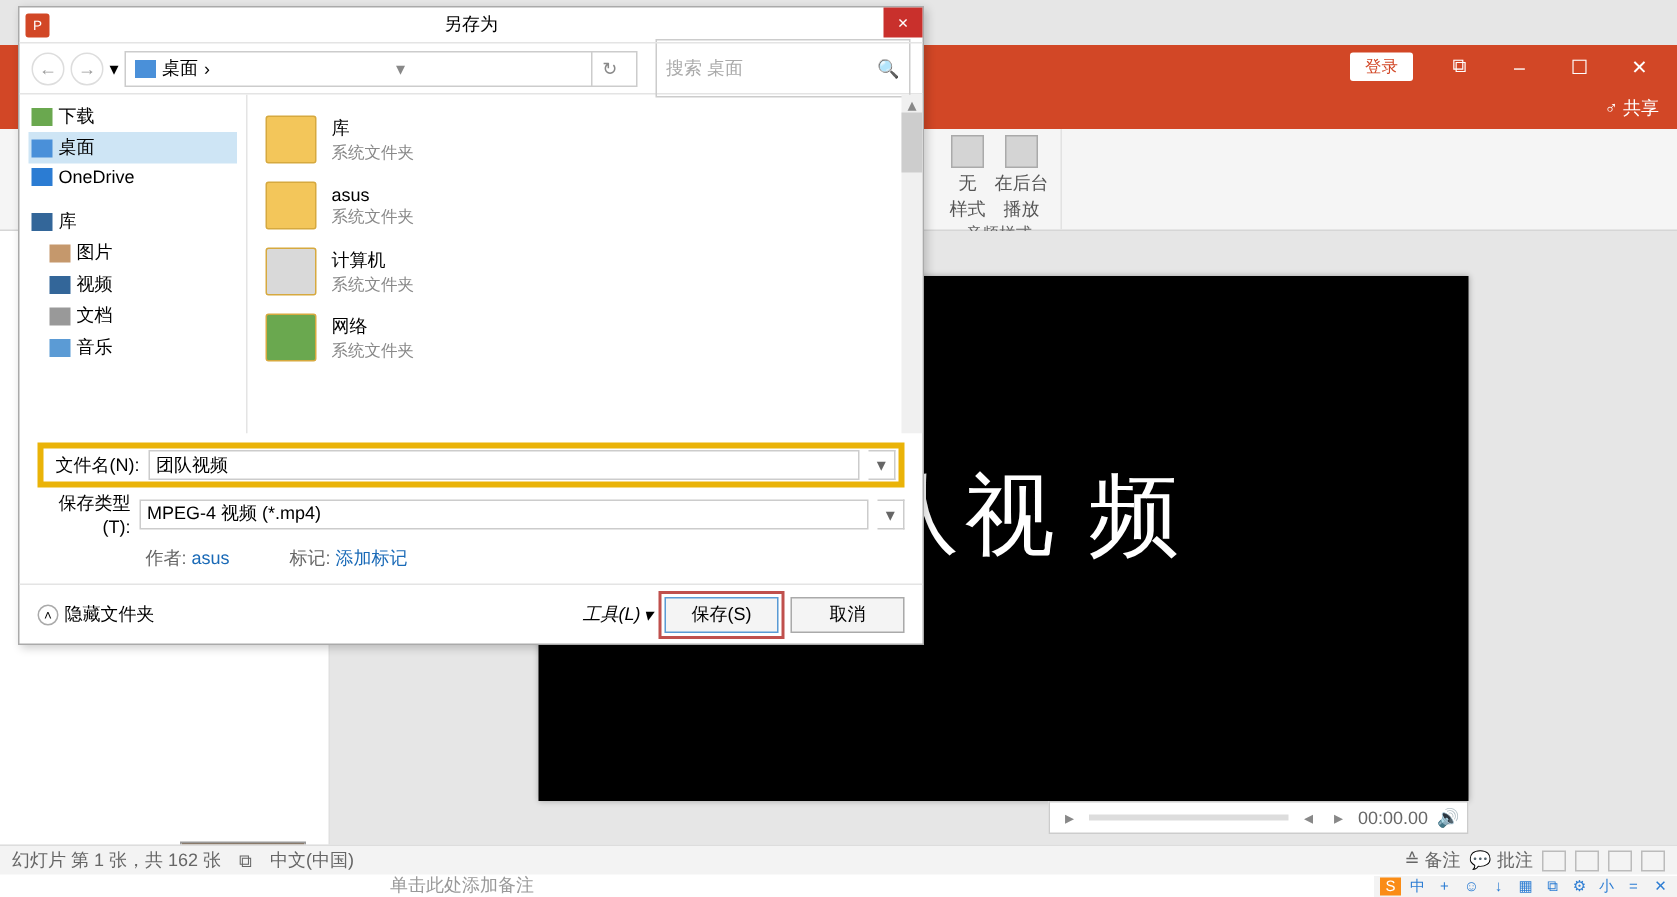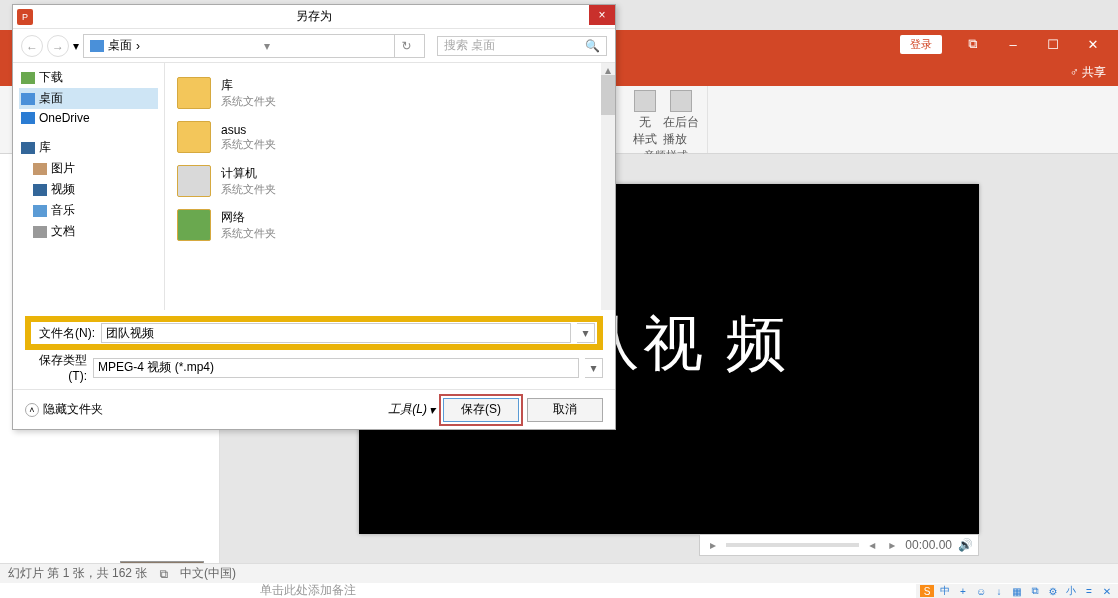--- a/index.html
+++ b/index.html
@@ -47,21 +47,21 @@
 .dlg { position: absolute; left: 12px; top: 4px; width: 604px; height: 426px; background: #fff; border: 1px solid #aaa; box-shadow: 2px 2px 6px rgba(0,0,0,.2); display: flex; flex-direction: column;}
 .dlg-title { height: 24px; display: flex; align-items: center; justify-content: center; position: relative; border-bottom: 1px solid #e4e4e4;}
 .dlg-title .ico { position: absolute; left: 4px; width: 16px; height: 16px; background: #d24726; color: #fff; font-size: 9px; display: flex; align-items: center; justify-content: center; border-radius: 2px;}
 .dlg-title .close { position: absolute; right: 0; top: 0; width: 26px; height: 20px; background: #c9302c; color: #fff; display: flex; align-items: center; justify-content: center;}
 
 .dlg-nav { height: 34px; display: flex; align-items: center; gap: 4px; padding: 0 8px; border-bottom: 1px solid #e4e4e4;}
 .nav-btn { width: 22px; height: 22px; border: 1px solid #ddd; border-radius: 50%; display: flex; align-items: center; justify-content: center; color: #999;}
 .addr-bar { flex: 1; height: 24px; border: 1px solid #ccc; display: flex; align-items: center; padding: 0 6px; gap: 4px;}
 .addr-seg-ico { width: 14px; height: 12px; background: #4a90d9; }
 .refresh-btn { width: 24px; height: 24px; border-left: 1px solid #ccc; display: flex; align-items: center; justify-content: center; margin-left: auto; color: #888;}
-.search-box { width: 170px; height: 20px; border: 1px solid #ccc; display: flex; align-items: center; padding: 0 6px; margin-left: 8px; color: #aaa; justify-content: space-between;}
+.search-box { width: 170px; height: 39px; border: 1px solid #ccc; display: flex; align-items: center; padding: 0 6px; margin-left: 8px; color: #aaa; justify-content: space-between;}
 
 .dlg-toolbar { height: 28px; display: flex; align-items: center; padding: 0 12px; gap: 18px; border-bottom: 1px solid #eee; color: #1a6ab7;}
 .dlg-toolbar .tr { margin-left: auto; display: flex; gap: 8px; align-items: center;}
 .view-btn { width: 30px; height: 18px; border: 1px solid #ccc; }
 
 .dlg-body { flex: 1; display: flex; overflow: hidden;}
 .tree { width: 152px; border-right: 1px solid #e4e4e4; padding: 4px 6px; overflow: hidden;}
 .tree-item { display: flex; align-items: center; gap: 4px; padding: 2px 2px; }
 .tree-item.sel { background: #cee5f5; }
 .tree-ico { width: 14px; height: 12px; } .t-dl { background: #6aa84f;} .t-desk{background:#4a90d9;} .t-rec{background:#8e7cc3;} .t-one{background:#2b7cd3;} .t-lib{background:#369;} .t-vid{background:#369;} .t-pic{background:#c5986c;} .t-doc{background:#999;} .t-mus{background:#5b9bd5;}
@@ -71,21 +71,21 @@
 .file-ico { width: 34px; height: 32px; background: #f3c65a; border: 1px solid #d6a93f; border-radius: 2px; position: relative;}
 .file-ico.pc { background: #d9d9d9; }
 .file-ico.net { background: #6aa84f; }
 .file-info .fn { font-size: 12px; }
 .file-info .ft { font-size: 11px; color: #888;}
 .scroll-stub { position: absolute; right: 0; top: 0; bottom: 0; width: 14px; background: #f0f0f0;}
 .scroll-thumb { width: 100%; height: 40px; background: #cdcdcd;}
 
 .dlg-fields { padding: 4px 12px; }
 .field-row { display: flex; align-items: center; gap: 6px; margin: 2px 0; }
-.field-row.hl { border: 6px solid #eab308; padding: 1px 2px;}
+.field-row.hl { border: 4px solid #eab308; padding: 1px 2px;}
 .field-label { width: 62px; text-align: right; }
 .field-input { flex: 1; height: 20px; border: 1px solid #ccc; padding: 0 4px; display: flex; align-items: center;}
 .field-drop { width: 18px; height: 20px; border: 1px solid #ccc; border-left: none; display: flex; align-items: center; justify-content: center; color: #666;}
 .meta-row { display: flex; gap: 40px; padding: 4px 72px; font-size: 11px; color: #666;}
 .meta-row .link { color: #1a6ab7; }
 
 .dlg-footer { height: 40px; border-top: 1px solid #e4e4e4; display: flex; align-items: center; padding: 0 12px; gap: 8px;}
 .hide-folders { display: flex; align-items: center; gap: 4px;}
 .circ { width: 14px; height: 14px; border: 1px solid #aaa; border-radius: 50%; font-size: 9px; display: flex; align-items: center; justify-content: center;}
 .footer-right { margin-left: auto; display: flex; align-items: center; gap: 8px;}
@@ -114,21 +114,21 @@
   <div class="ppt-ribbon">
     <div class="ribbon-group">
       <div class="ribbon-btns">
         <div class="ribbon-btn">
             <div class="ribbon-icon"></div>
             <span style="white-space:pre-line;text-align:center">无
 样式</span>
           </div>
         <div class="ribbon-btn">
             <div class="ribbon-icon"></div>
-            <span style="white-space:pre-line;text-align:left">在后台
+            <span style="white-space:pre-line;text-align:center">在后台
 播放</span>
           </div>
       </div>
       <span class="ribbon-group-label">音频样式</span>
     </div>
   </div>
   <div class="ppt-workarea">
     <div class="thumb-col">
       <div class="thumb">
         <span class="thumb-num"><span>5</span><br><span>★</span></span>
@@ -148,20 +148,28 @@
           <span class="video-btn">🔊</span>
         </div>
       </div>
     </div>
   </div>
   <div class="notes-row">单击此处添加备注</div>
   <div class="status-bar">
     <span>幻灯片 第 1 张，共 162 张</span>
     <span>⧉</span>
     <span>中文(中国)</span>
+    <span class="status-right">
+      <span>≙ 备注</span>
+      <span>💬 批注</span>
+      <span class="status-icon"></span>
+      <span class="status-icon"></span>
+      <span class="status-icon"></span>
+      <span class="status-icon"></span>
+    </span>
   </div>
 </div>
 
 <div class="dlg">
   <div class="dlg-title">
     <span class="ico">P</span>
     <span>另存为</span>
     <span class="close">×</span>
   </div>
   <div class="dlg-nav">
@@ -201,26 +209,26 @@
         </div>
       <div class="tree-item" style="padding-left:14px">
           <span class="tree-ico t-pic"></span>
           <span>图片</span>
         </div>
       <div class="tree-item" style="padding-left:14px">
           <span class="tree-ico t-vid"></span>
           <span>视频</span>
         </div>
       <div class="tree-item" style="padding-left:14px">
+          <span class="tree-ico t-doc"></span>
+          <span>文档</span>
+        </div>
+      <div class="tree-item" style="padding-left:14px">
           <span class="tree-ico t-mus"></span>
           <span>音乐</span>
-        </div>
-      <div class="tree-item" style="padding-left:14px">
-          <span class="tree-ico t-doc"></span>
-          <span>文档</span>
         </div>
     </div>
     <div class="files">
       <div class="file-row">
           <div class="file-ico"></div>
           <div class="file-info">
             <div class="fn">库</div>
             <div class="ft">系统文件夹</div>
           </div>
         </div>
@@ -254,20 +262,24 @@
   <div class="dlg-fields">
     <div class="field-row hl">
       <span class="field-label">文件名(N):</span>
       <span class="field-input">团队视频</span>
       <span class="field-drop">▾</span>
     </div>
     <div class="field-row">
       <span class="field-label">保存类型(T):</span>
       <span class="field-input">MPEG-4 视频 (*.mp4)</span>
       <span class="field-drop">▾</span>
+    </div>
+    <div class="meta-row">
+      <span><span>作者:</span> <span class="link">asus</span></span>
+      <span><span>标记:</span> <span class="link">添加标记</span></span>
     </div>
   </div>
   <div class="dlg-footer">
     <span class="hide-folders">
         <span class="circ">˄</span>
         <span>隐藏文件夹</span>
       </span>
     <div class="footer-right">
       <span class="tools-label">
           <span>工具(L)</span> 

